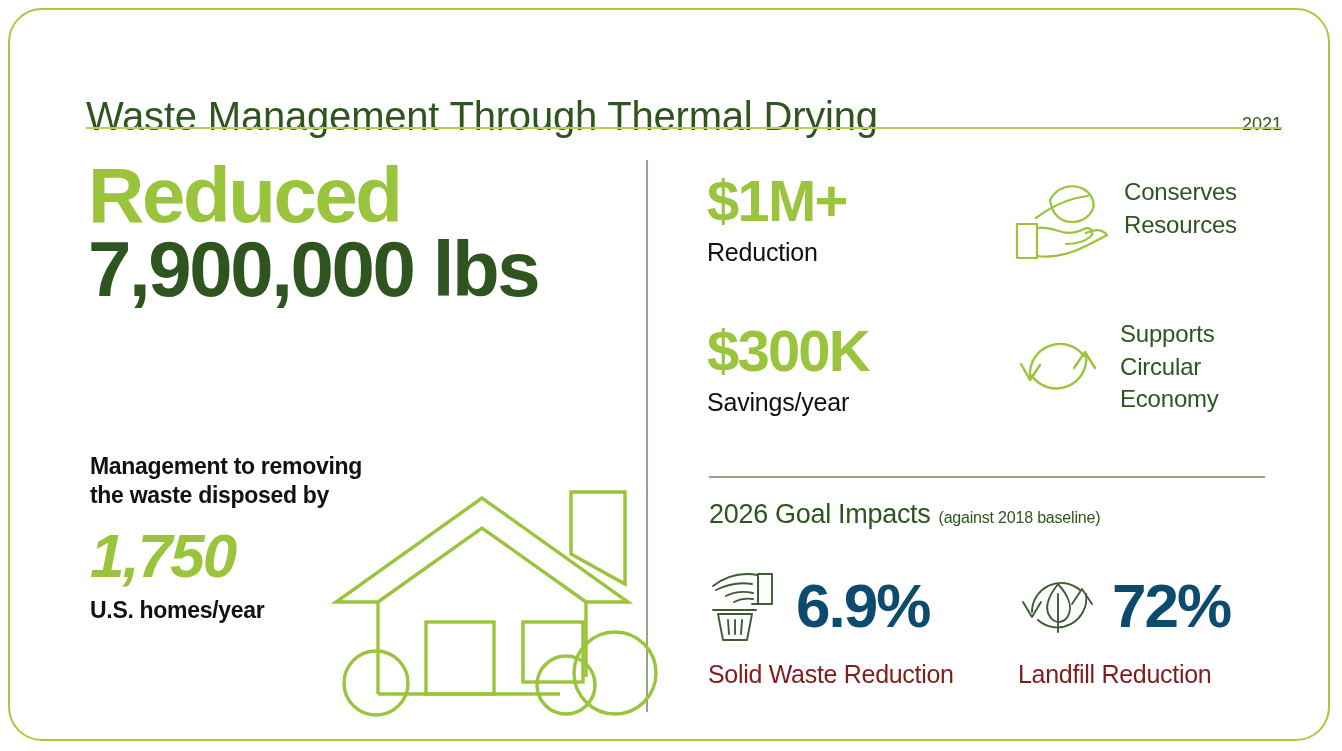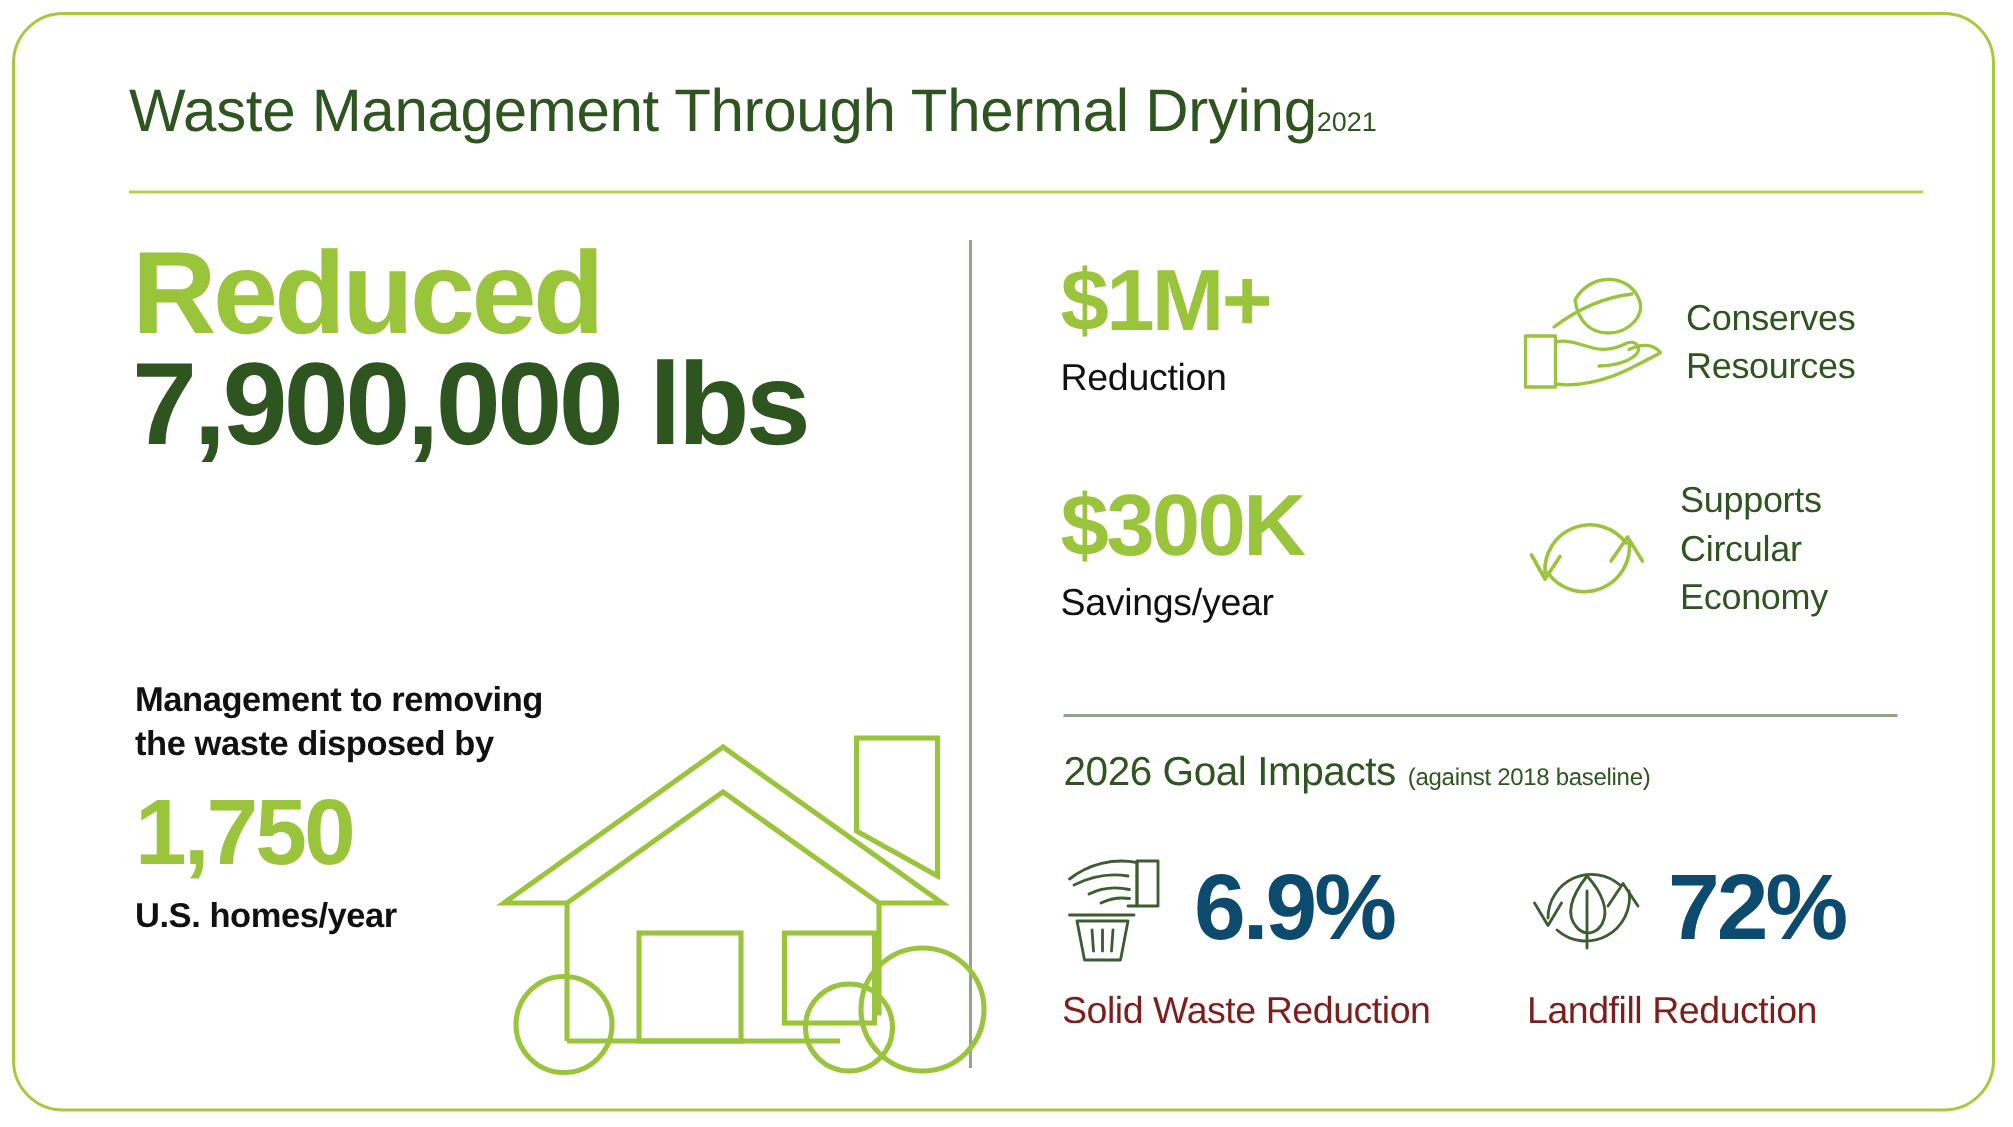--- a/index.html
+++ b/index.html
@@ -34,22 +34,23 @@
   .header {
     position: absolute;
     left: 76px;
     top: 42px;
     width: 1196px;
     height: 74px;
   }
   .header-row {
     display: flex;
     align-items: baseline;
-    justify-content: flex-start;
+    justify-content: space-between;
     width: 100%;
+    margin-top: 42px;
   }
   .title {
     font-size: 40px;
     font-weight: 400;
     color: #2e5420;
     letter-spacing: -0.2px;
     line-height: 1.1;
     white-space: nowrap;
   }
   .year {
@@ -108,20 +109,21 @@
     line-height: 1.28;
     letter-spacing: -0.3px;
   }
   .equiv-number {
     font-size: 62px;
     font-weight: 700;
     color: #9ac43c;
     line-height: 1.0;
     letter-spacing: -2px;
     margin-top: 14px;
+    font-style: italic;
   }
   .equiv-unit {
     font-size: 23px;
     font-weight: 700;
     color: #111111;
     letter-spacing: -0.3px;
     margin-top: 10px;
   }
 
   .house-wrap {
@@ -150,21 +152,21 @@
     font-size: 25px;
     font-weight: 400;
     color: #111111;
     margin-top: 8px;
     letter-spacing: -0.2px;
   }
 
   .benefit {
     position: absolute;
     display: flex;
-    align-items: flex-end;
+    align-items: flex-start;
   }
   .benefit-1 { left: 1004px; top: 166px; }
   .benefit-2 { left: 1000px; top: 308px; }
   .benefit-icon {
     flex: 0 0 auto;
     margin-right: 14px;
   }
   .benefit-text {
     font-size: 24px;
     font-weight: 400;

